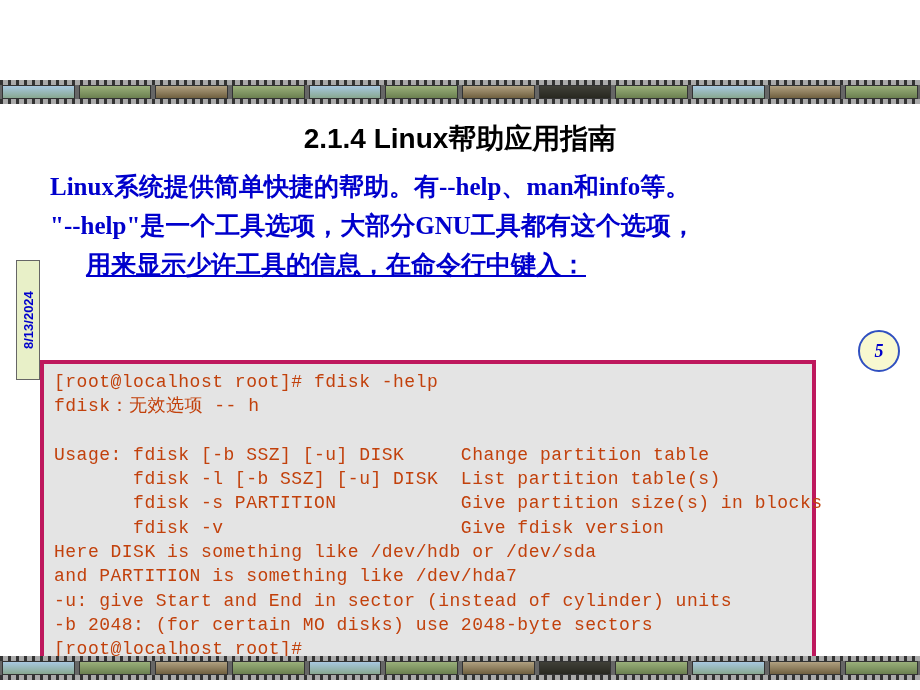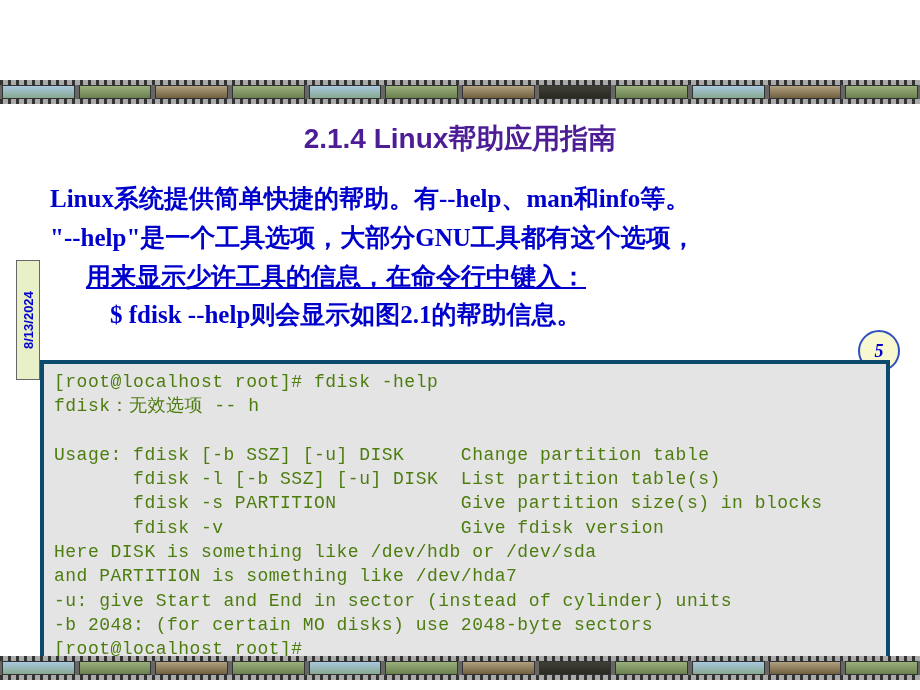--- a/index.html
+++ b/index.html
@@ -46,35 +46,34 @@
     .filmstrip.top { position: absolute; top: 80px; }
     .filmstrip.bottom { position: absolute; bottom: 10px; }
 
     .slide-title {
       position: absolute;
       top: 120px;
       left: 0; right: 0;
       text-align: center;
       font-size: 28px;
       font-weight: bold;
-      color: #4c1d95;
+      color: #000000;
       font-family: "SimHei", "黑体", sans-serif;
     }
 
     .body-text {
       position: absolute;
       top: 168px;
       left: 50px;
       right: 50px;
       font-size: 25px;
       font-weight: bold;
       color: #0000cc;
       line-height: 1.55;
       font-family: "SimHei", "黑体", "Times New Roman", serif;
-      margin-top: 12px;
     }
     .body-text .indent1 { padding-left: 36px; display: block; text-decoration: underline; }
     .body-text .indent2 { padding-left: 60px; display: block; }
 
     .date-tab {
       position: absolute;
       left: 16px;
       top: 260px;
       width: 24px;
       height: 120px;
@@ -108,27 +107,27 @@
       align-items: center;
       justify-content: center;
       font-family: "Times New Roman", serif;
       font-style: italic;
     }
 
     .terminal {
       position: absolute;
       left: 40px;
       top: 360px;
-      width: 850px;
-      border: 4px solid #0c4a6e;
+      width: 776px;
+      border: 4px solid #be185d;
       background: #e4e4e4;
       padding: 6px 10px 8px 10px;
       font-family: "Courier New", monospace;
       font-size: 18px;
-      color: #4d7c0f;
+      color: #c2410c;
       line-height: 1.35;
       white-space: pre;
       letter-spacing: 0.5px;
     }
   </style>
 </head>
 <body>
 
 <div class="filmstrip top">
   <div class="filmstrip-inner">
@@ -146,21 +145,20 @@
       <div class="thumb"></div>
   </div>
 </div>
 
 <h1 class="slide-title">2.1.4 Linux帮助应用指南</h1>
 
 <div class="body-text">
   <span>Linux系统提供简单快捷的帮助。有--help、man和info等。</span><br>
   <span>"--help"是一个工具选项，大部分GNU工具都有这个选项，</span><br>
   <span class="indent1">用来显示少许工具的信息，在命令行中键入：</span>
-  <span class="indent2">$ fdisk --help则会显示如图2.1的帮助信息。</span>
 </div>
 
 <div class="date-tab">8/13/2024</div>
 
 <div class="page-badge">5</div>
 
 <div class="terminal"><span>[root@localhost root]# fdisk -help</span>
 <span>fdisk：无效选项 -- h</span>
 <span></span>
 <span>Usage: fdisk [-b SSZ] [-u] DISK     Change partition table</span>

